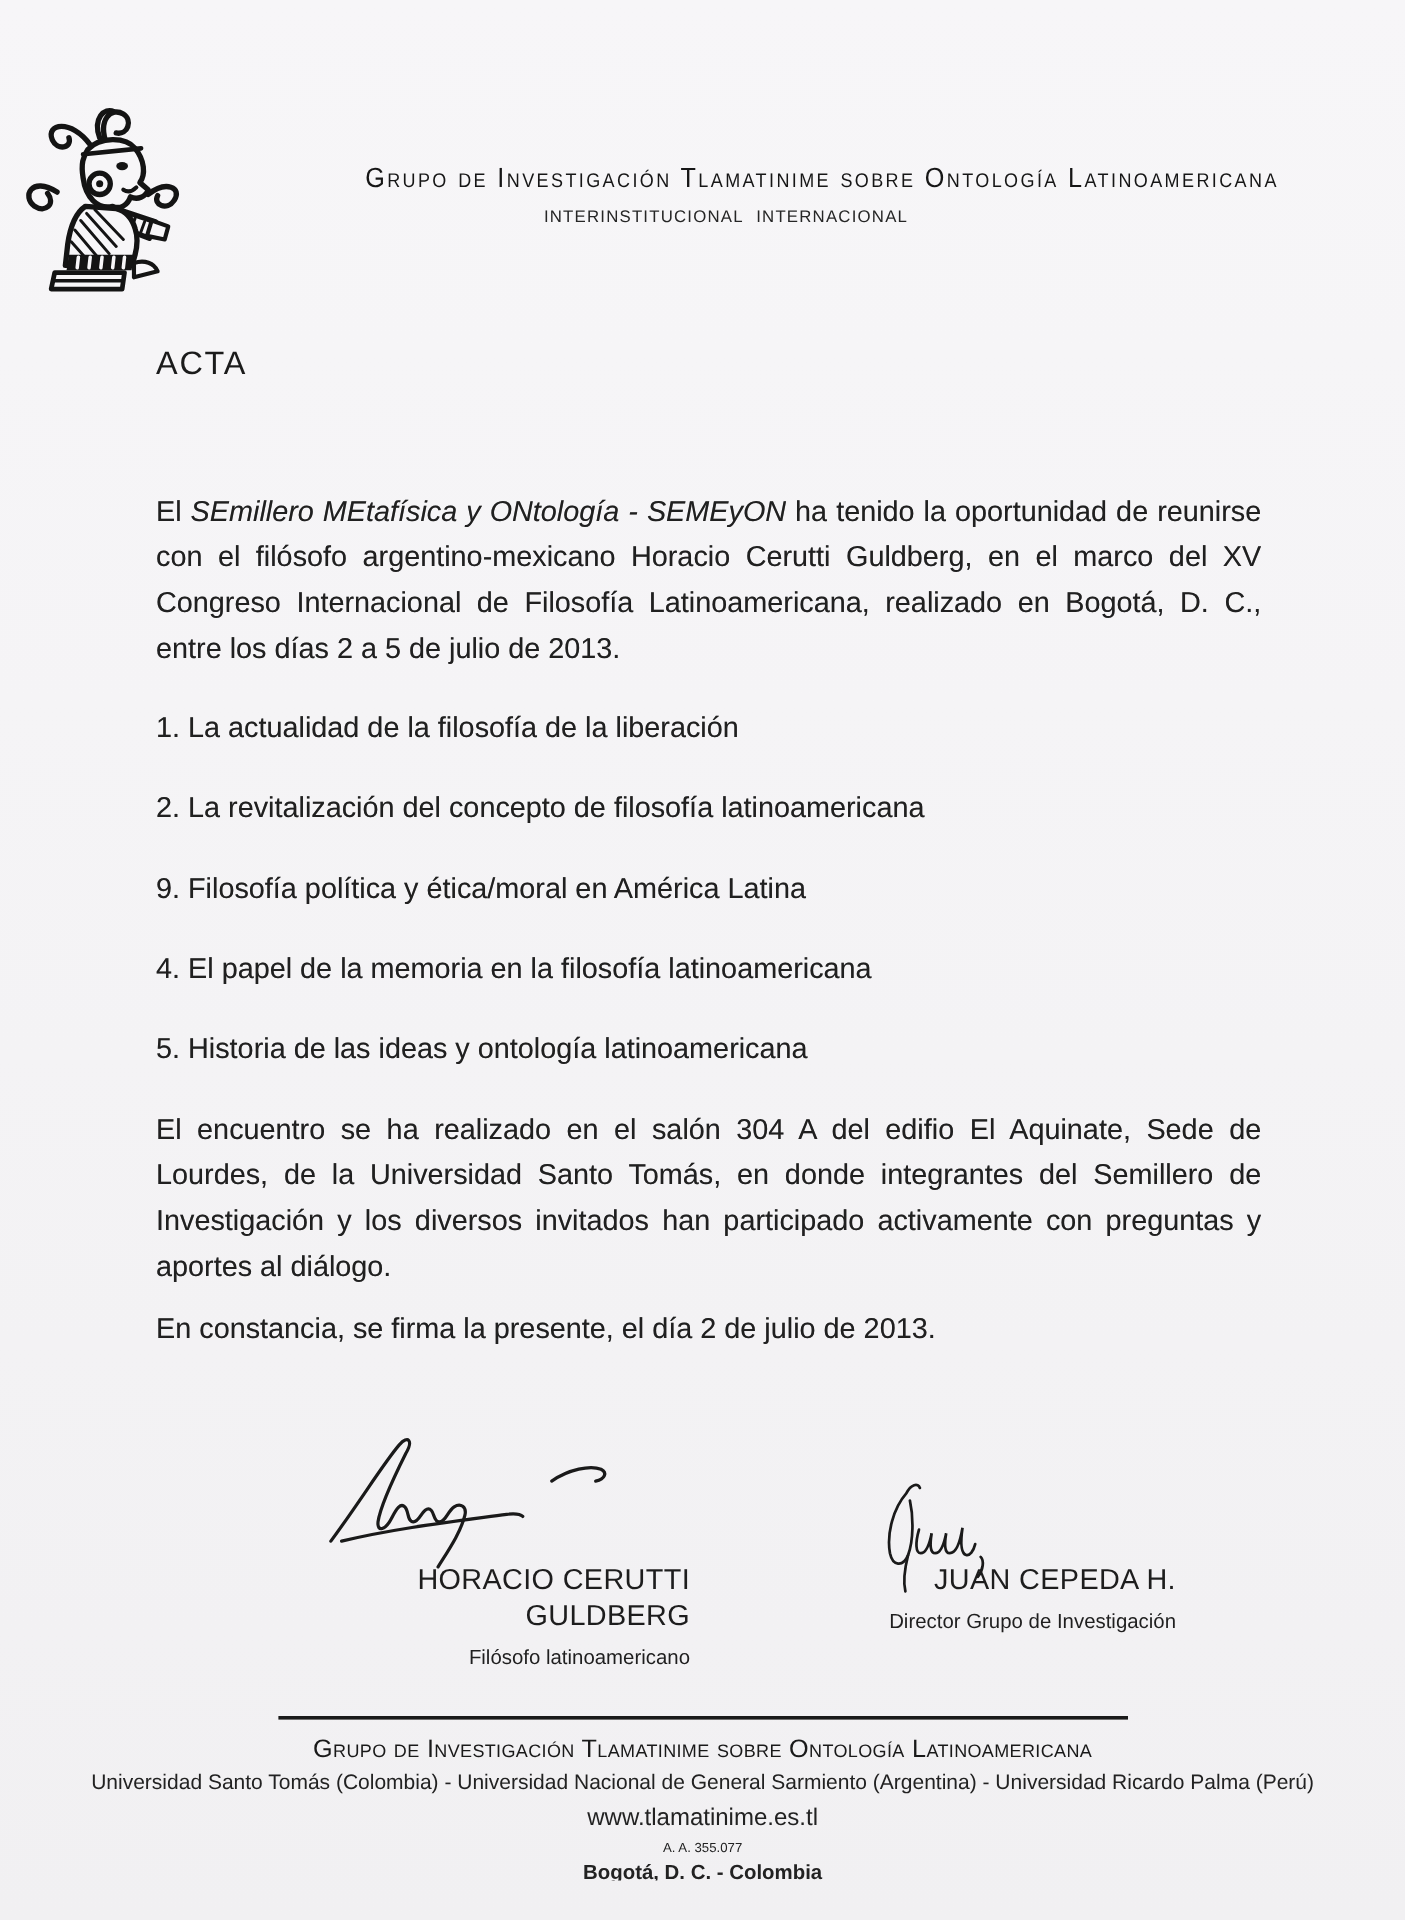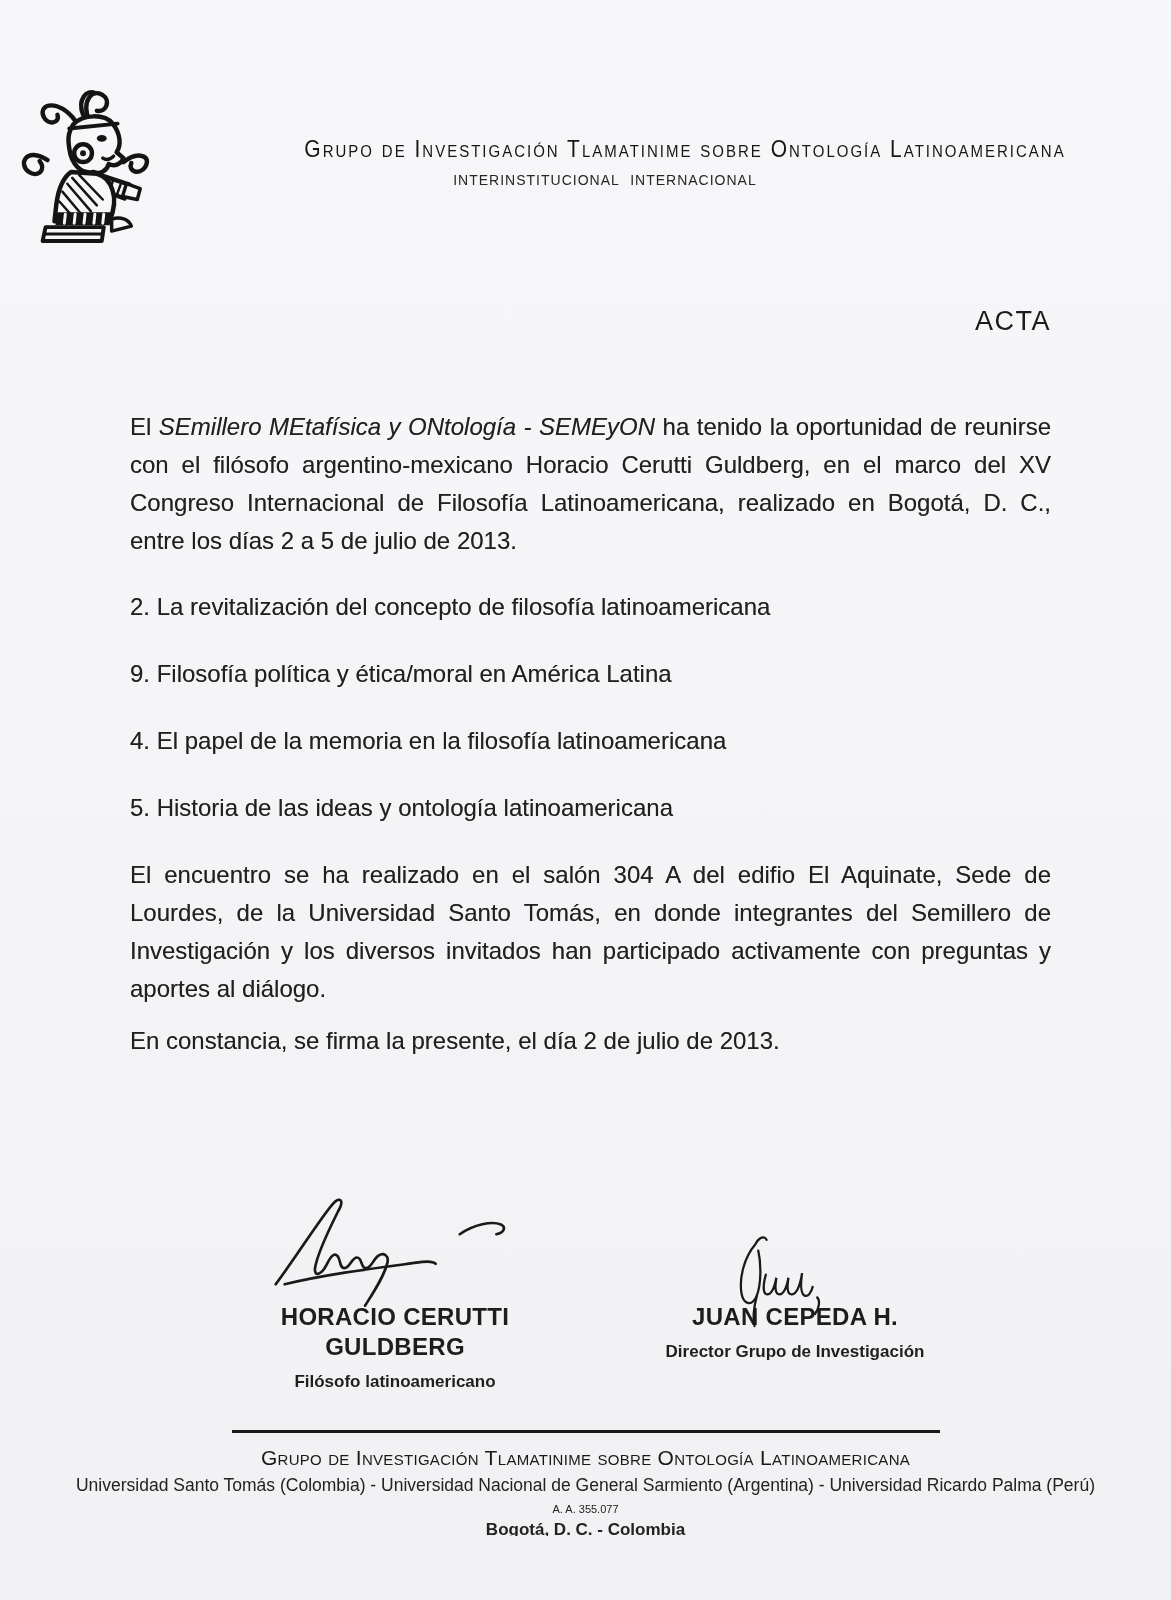--- a/index.html
+++ b/index.html
@@ -21,37 +21,37 @@
     transform:scaleY(1.1);transform-origin:top center;
     white-space:nowrap;
   }
   .org-subtitle{
     position:absolute;left:440px;top:172px;width:330px;
     text-align:center;font-size:14px;letter-spacing:1px;word-spacing:6px;
     color:#262626;white-space:nowrap;
   }
 
   .acta-title{
-    position:absolute;left:130px;top:306px;width:921px;
-    text-align:right;font-size:27px;letter-spacing:1.5px;color:#1b1b1b;
+    position:absolute;left:130px;top:288px;width:921px;
+    text-align:left;font-size:27px;letter-spacing:1.5px;color:#1b1b1b;
   }
 
   .body-text{
     position:absolute;left:130px;top:408px;width:921px;
     font-size:24px;line-height:38px;color:#202020;
     text-shadow:0 0 0.5px rgba(20,20,20,0.4);
   }
   .body-text p{margin:0 0 28px 0;}
   .justify{text-align:justify;}
   .agenda-intro{margin-bottom:29px !important;}
   .item{margin-bottom:29px !important;}
   .venue{margin-bottom:14px !important;}
   em{font-style:italic;}
 
-  .sig{position:absolute;top:1190px;text-align:center;font-weight:bold;}
+  .sig{position:absolute;top:1190px;text-align:right;}
   .sig-left{left:215px;width:360px;}
   .sig-right{left:610px;width:370px;}
   .script{position:absolute;}
   .script-left{left:50px;top:4px;width:268px;height:118px;}
   .script-right{left:112px;top:36px;width:136px;height:108px;}
   .sig-name{padding-top:112px;font-size:24px;letter-spacing:0.3px;color:#1d1d1d;line-height:30px;}
   .sig-role{margin-top:5px;font-size:17px;color:#1f1f1f;line-height:30px;}
 
   .footer{position:absolute;left:0;top:1430px;width:1171px;text-align:center;color:#222;}
   .rule{width:708px;margin:0 auto;border-top:3px solid #1a1a1a;}
@@ -104,20 +104,21 @@
     <path d="M28,149 L85,149" stroke-width="3"></path>
   </svg>
 
   <div class="org-title">Grupo de Investigación Tlamatinime sobre Ontología Latinoamericana</div>
   <div class="org-subtitle">INTERINSTITUCIONAL  INTERNACIONAL</div>
 
   <div class="acta-title">ACTA</div>
 
   <div class="body-text">
     <p class="justify"><span>El </span><em>SEmillero MEtafísica y ONtología - SEMEyON</em><span>  ha tenido la oportunidad de reunirse con el filósofo argentino-mexicano Horacio Cerutti Guldberg, en el marco del XV Congreso Internacional de Filosofía Latinoamericana, realizado en Bogotá, D. C., entre los días 2 a 5 de julio de 2013.</span></p>
+    <p class="item">1. La actualidad de la filosofía de la liberación</p>
     <p class="item">2. La revitalización del concepto de filosofía latinoamericana</p>
     <p class="item">9. Filosofía política y ética/moral en América Latina</p>
     <p class="item">4. El papel de la memoria en la filosofía latinoamericana</p>
     <p class="item">5. Historia de las ideas y ontología latinoamericana</p>
     <p class="justify venue">El encuentro se ha realizado en el salón 304 A del edifio El Aquinate, Sede de Lourdes, de la Universidad Santo Tomás, en donde integrantes del Semillero de Investigación y los diversos invitados han participado activamente con preguntas y aportes al diálogo.</p>
     <p>En constancia, se firma la presente, el día 2 de julio de 2013.</p>
   </div>
 
   <div class="sig sig-left">
     <svg class="script script-left" viewBox="0 0 300 130" fill="none" stroke="#1a1a1a" stroke-width="3" stroke-linecap="round">
@@ -137,19 +138,20 @@
       <path d="M126,88 C130,92 129,102 123,110"></path>
     </svg>
     <div class="sig-name">JUAN CEPEDA H.</div>
     <div class="sig-role">Director Grupo de Investigación</div>
   </div>
 
   <div class="footer">
     <div class="rule"></div>
     <div class="f1">Grupo de Investigación Tlamatinime sobre Ontología Latinoamericana</div>
     <div class="f2">Universidad Santo Tomás (Colombia) - Universidad Nacional de General Sarmiento (Argentina) - Universidad Ricardo Palma (Perú)</div>
+    <div class="f3">www.tlamatinime.es.tl</div>
     <div class="f4">A. A. 355.077</div>
     <div class="cut">
       <div class="f5">Bogotá, D. C. - Colombia</div>
     </div>
   </div>
 
 </div>
 
 </body></html>

